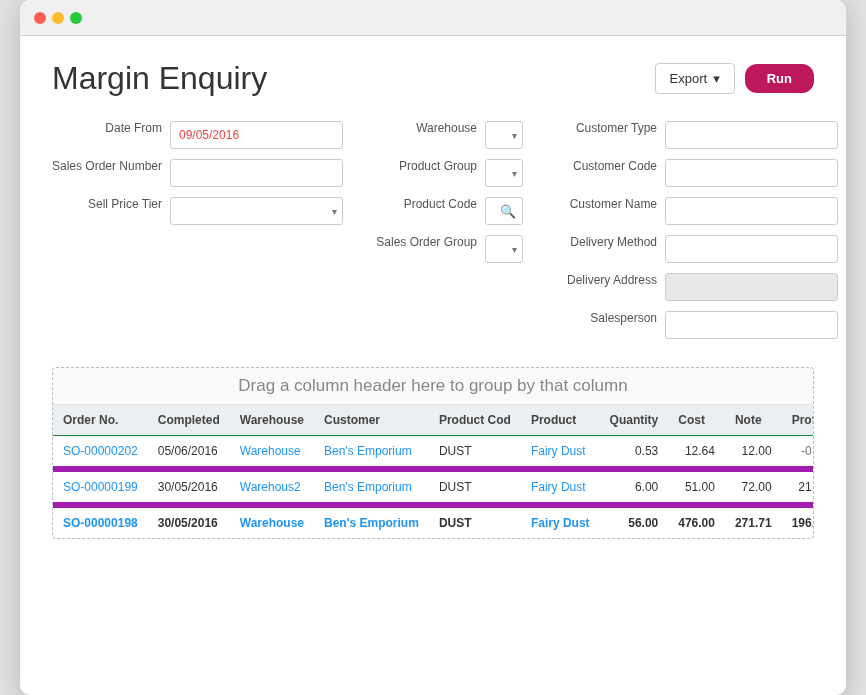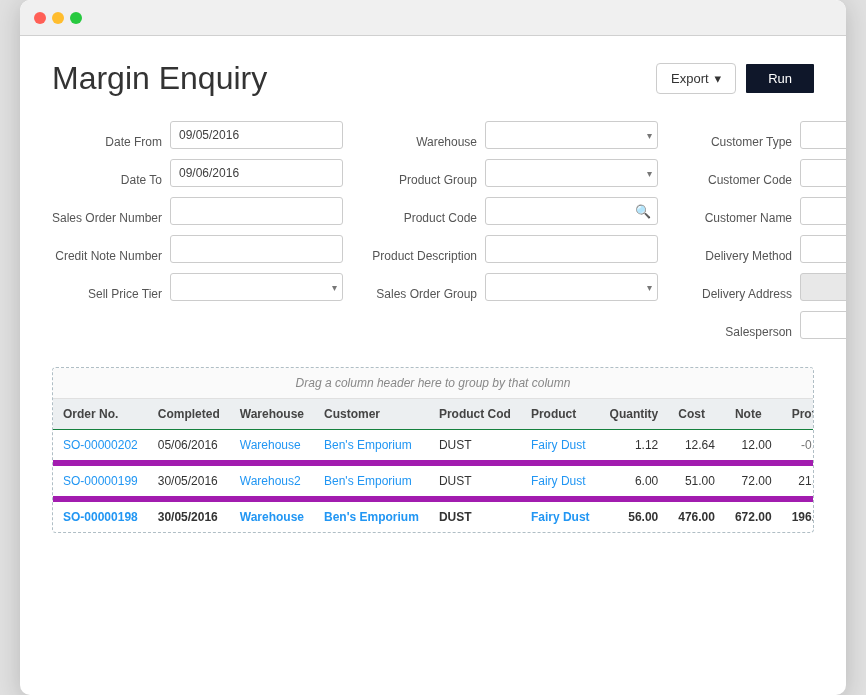--- a/index.html
+++ b/index.html
@@ -61,55 +61,55 @@
       border-radius: 4px;
       padding: 7px 14px;
       font-size: 13px;
       cursor: pointer;
       display: flex;
       align-items: center;
       gap: 6px;
       color: #333;
     }
     .btn-run {
-      background: #0f172a;
+      background: #be185d;
       color: #fff;
       border: none;
-      border-radius: 1px;
+      border-radius: 12px;
       padding: 7px 22px;
       font-size: 13px;
       cursor: pointer;
-      font-weight: 400;
+      font-weight: 700;
     }
     .form-grid {
       display: grid;
       grid-template-columns: 1fr 1fr 1fr;
       gap: 0 24px;
     }
     .form-group {
       display: flex;
-      align-items: flex-end;
+      align-items: flex-start;
       margin-bottom: 10px;
       gap: 8px;
     }
     .form-label {
       text-align: right;
       color: #555;
       font-size: 12px;
       white-space: nowrap;
       min-width: 110px;
       flex-shrink: 0;
     }
     .form-input {
       flex: 1;
       border: 1px solid #ccc;
       border-radius: 3px;
       padding: 5px 8px;
       font-size: 12px;
-      color: #404040;
+      color: #ef4444;
       background: #fff;
       height: 28px;
     }
     .form-input-disabled {
       background: #e8e8e8;
     }
     .form-select-wrap {
       flex: 1;
       position: relative;
     }
@@ -159,24 +159,23 @@
     .table-section {
       margin-top: 18px;
       border: 1px dashed #b0bec5;
       border-radius: 4px;
       overflow: hidden;
     }
     .drag-hint {
       text-align: center;
       padding: 8px;
       color: #888;
-      font-size: 12px;
+      font-size: 17px;
       background: #fafafa;
       border-bottom: 1px solid #e0e0e0;
-      font-style: italic;
     }
     table {
       width: 100%;
       border-collapse: collapse;
     }
     thead tr {
       background: #eceff1;
     }
     th {
       padding: 8px 10px;
@@ -229,29 +228,21 @@
     </div>
 
     <div class="form-grid">
 
       <div>
         <div class="form-group">
           <label class="form-label">Date From</label>
           <input class="form-input" type="text" value="09/05/2016" style="">
         </div>
         <div class="form-group">
-          <label class="form-label">Date To</label>
-          <input class="form-input" type="text" value="09/06/2016" style="">
-        </div>
-        <div class="form-group">
           <label class="form-label">Sales Order Number</label>
-          <input class="form-input" type="text" value="" style="">
-        </div>
-        <div class="form-group">
-          <label class="form-label">Credit Note Number</label>
           <input class="form-input" type="text" value="" style="">
         </div>
         <div class="form-group">
           <label class="form-label">Sell Price Tier</label>
           <div class="form-select-wrap">
             <select class="form-select">
               <option value=""></option>
             </select>
             <span class="select-arrow">▾</span>
           </div>
@@ -276,24 +267,20 @@
             </select>
             <span class="select-arrow">▾</span>
           </div>
         </div>
         <div class="form-group">
           <label class="form-label">Product Code</label>
           <div class="search-wrap">
             <input class="search-input" type="text" value="" style="">
             <span class="search-icon">🔍</span>
           </div>
-        </div>
-        <div class="form-group">
-          <label class="form-label">Product Description</label>
-          <input class="form-input" type="text" value="" style="">
         </div>
         <div class="form-group">
           <label class="form-label">Sales Order Group</label>
           <div class="form-select-wrap">
             <select class="form-select">
               <option value=""></option>
             </select>
             <span class="select-arrow">▾</span>
           </div>
         </div>
@@ -364,21 +351,21 @@
           </tr>
         </thead>
         <tbody id="table-body">
         <tr>
     <td class="link-cell">SO-00000202</td>
     <td>05/06/2016</td>
     <td class="link-cell">Warehouse</td>
     <td class="link-cell">Ben's Emporium</td>
     <td>DUST</td>
     <td class="link-cell">Fairy Dust</td>
-    <td class="num-cell">1.12</td>
+    <td class="num-cell">0.53</td>
     <td class="num-cell">12.64</td>
     <td class="num-cell">12.00</td>
     <td class="num-cell neg-val">-0.64</td>
     <td class="num-cell neg-val">-5.33%</td>
   </tr>
             <tr>
     <td class="link-cell">SO-00000199</td>
     <td>30/05/2016</td>
     <td class="link-cell">Warehous2</td>
     <td class="link-cell">Ben's Emporium</td>
@@ -392,21 +379,21 @@
   </tr>
             <tr>
     <td class="link-cell">SO-00000198</td>
     <td>30/05/2016</td>
     <td class="link-cell">Warehouse</td>
     <td class="link-cell">Ben's Emporium</td>
     <td>DUST</td>
     <td class="link-cell">Fairy Dust</td>
     <td class="num-cell">56.00</td>
     <td class="num-cell">476.00</td>
-    <td class="num-cell">672.00</td>
+    <td class="num-cell">271.71</td>
     <td class="num-cell ">196.00</td>
     <td class="num-cell ">29.17%</td>
   </tr>
           </tbody>
       </table>
     </div>
   </div>
 </div>
 
 </body></html>

